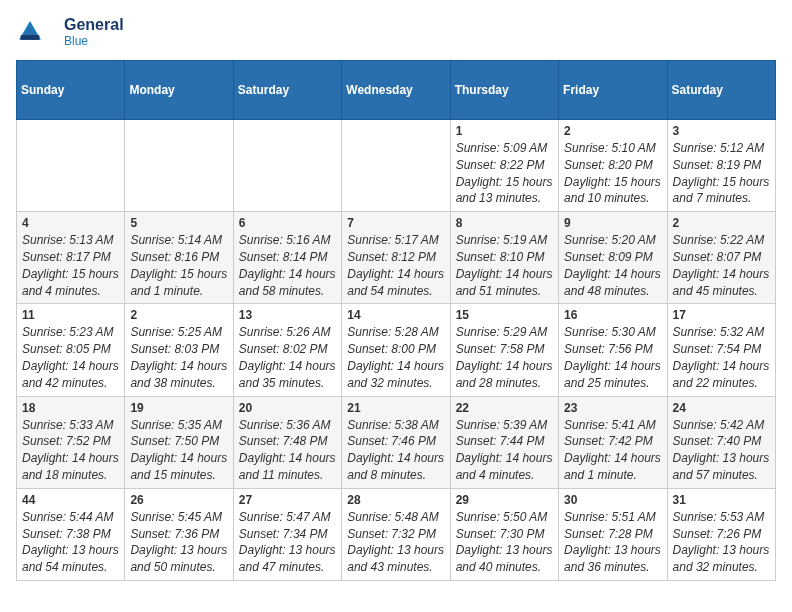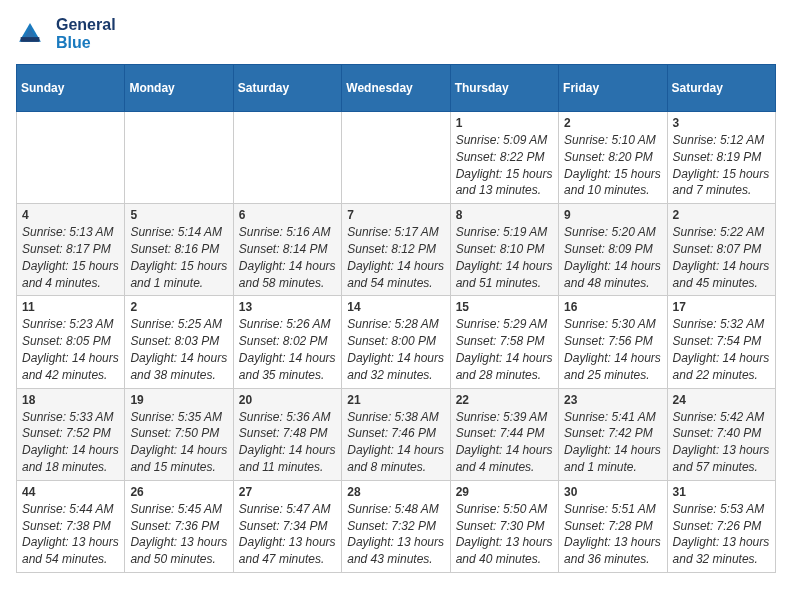--- a/index.html
+++ b/index.html
@@ -12,21 +12,21 @@
     }
     .header {
       display: flex;
       justify-content: space-between;
       align-items: flex-start;
       margin-bottom: 12px;
     }
     .logo {
       display: flex;
       align-items: center;
-      gap: 12px;
+      gap: 20px;
       justify-content: space-between;
     }
     .logo-icon {
       width: 28px;
       height: 28px;
     }
     .title-section {
       text-align: right;
     }
     .month-title {
@@ -39,21 +39,21 @@
       color: #555;
     }
     .calendar {
       width: 100%;
       border-collapse: collapse;
       font-size: 11px;
     }
     .calendar th {
       background: #2a6fad;
       color: #fff;
-      padding: 16px 4px;
+      padding: 22px 4px;
       text-align: left;
       font-size: 12px;
       border: 1px solid #1a5a9a;
     }
     .calendar td {
       border: 1px solid #ccc;
       vertical-align: top;
       padding: 4px 5px;
       width: 108px;
       min-height: 80px;
@@ -86,21 +86,21 @@
 
 <div class="header">
   <div class="logo">
     <svg class="logo-icon" viewBox="0 0 36 36" xmlns="http://www.w3.org/2000/svg">
       <polygon points="18,4 32,28 4,28" fill="#1a7abf"></polygon>
       <polygon points="18,10 28,28 8,28" fill="#2a6fad"></polygon>
       <rect x="6" y="22" width="24" height="6" fill="#1a3a6b"></rect>
     </svg>
     <div>
       <div style="font-size:16px;font-weight:bold;color:#1a3a6b;">General</div>
-      <div style="font-size:16px;font-weight:bold;color:#1a7abf;">Blue</div>
+      <div style="font-size:12px;font-weight:normal;color:#1a7abf;">Blue</div>
     </div>
   </div>
   <div class="title-section">
     <div class="month-title"></div>
     <div class="subtitle"></div>
   </div>
 </div>
 
 <table class="calendar">
   <thead>

